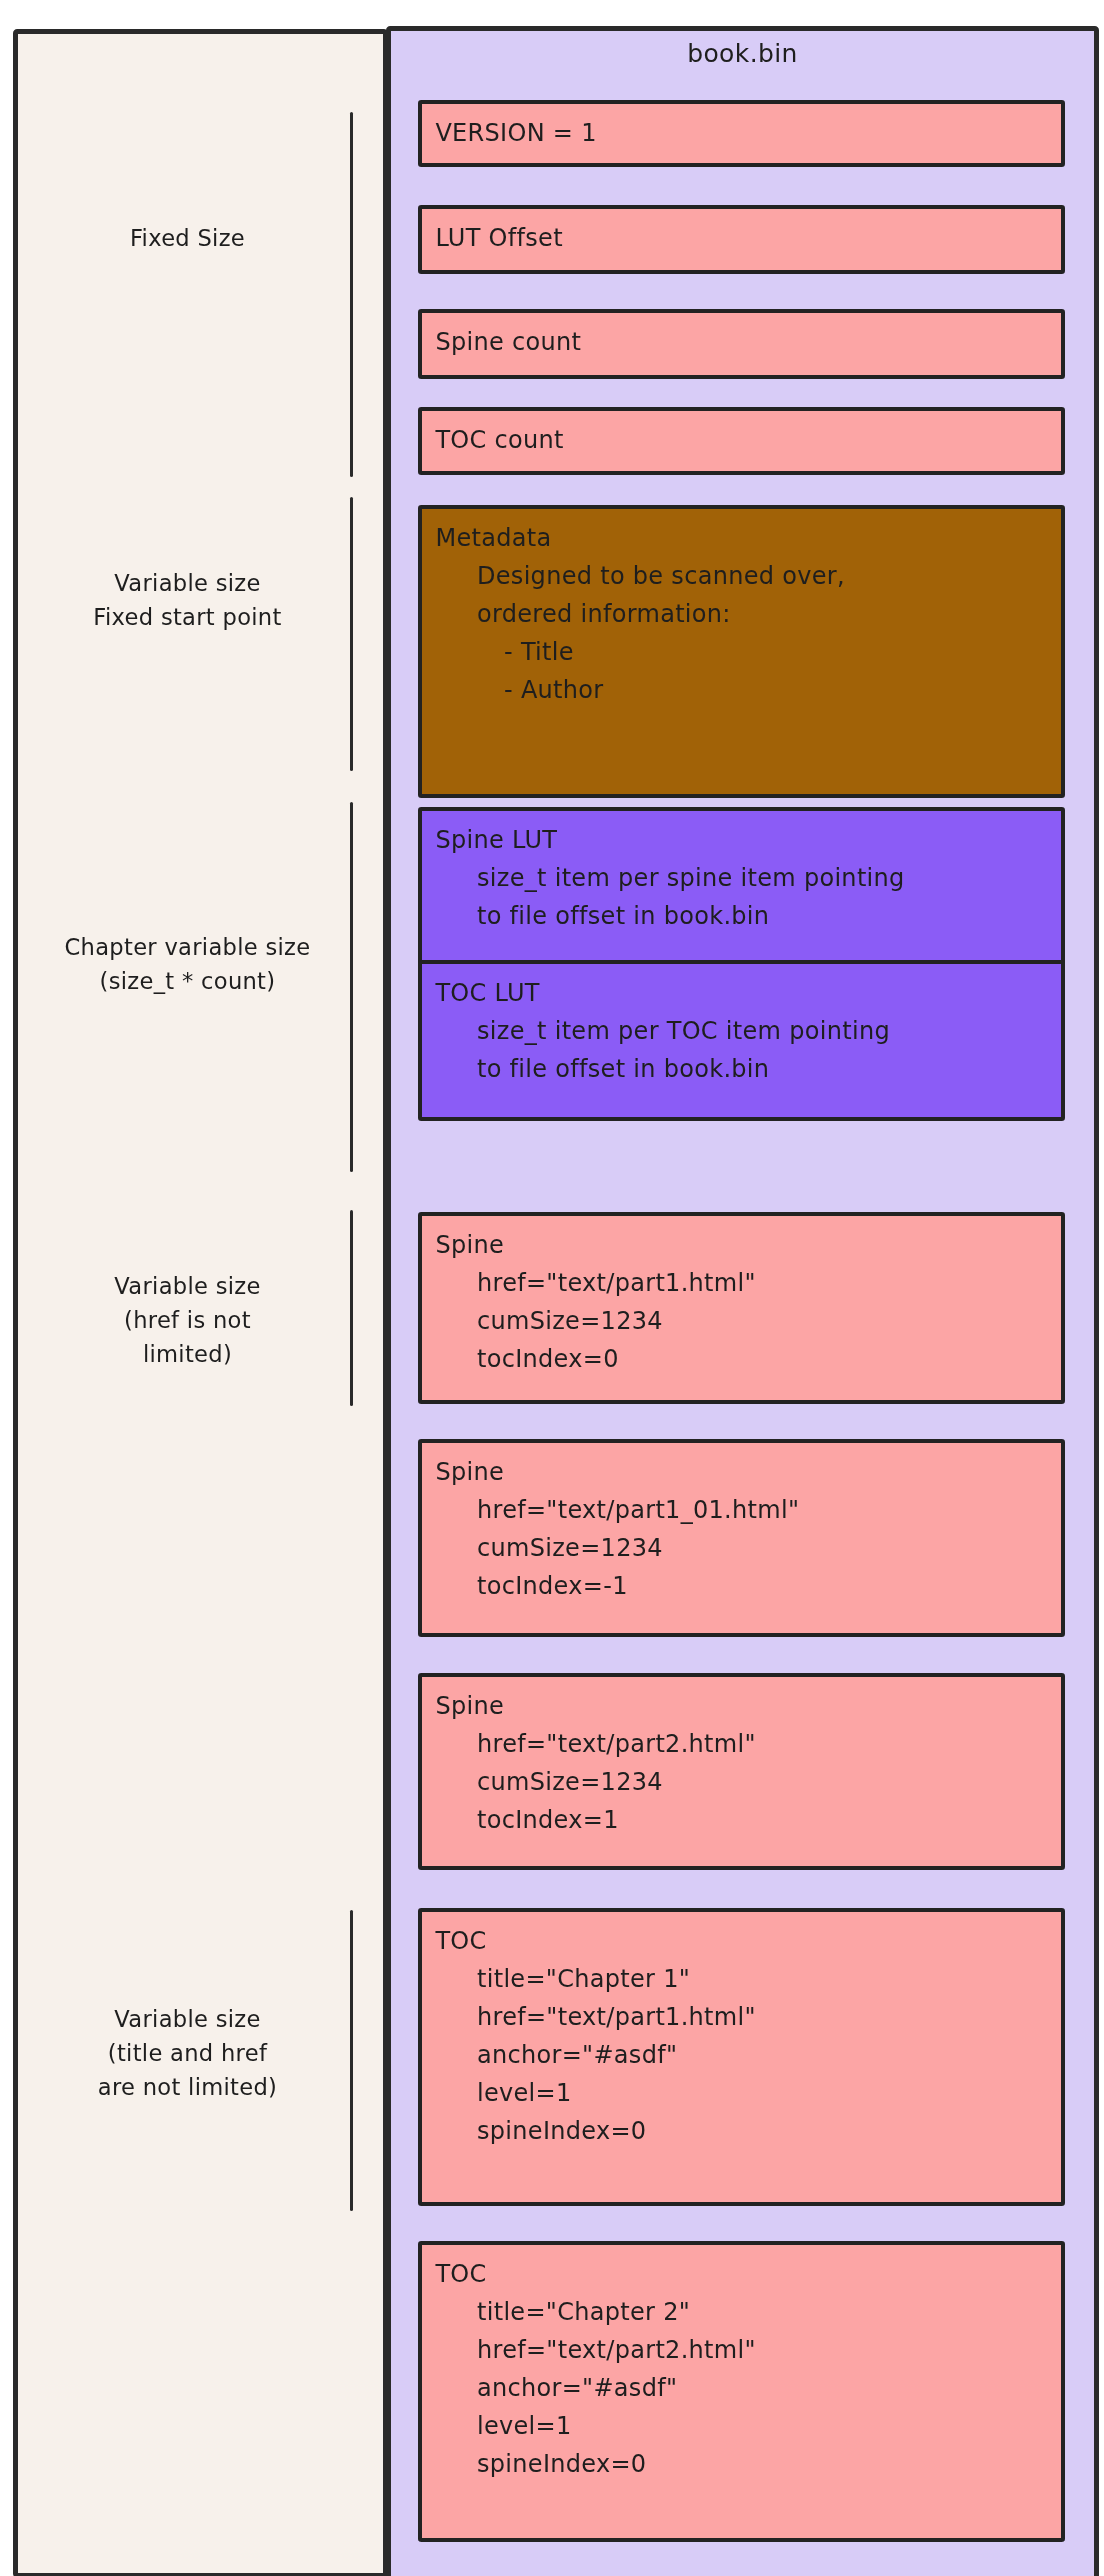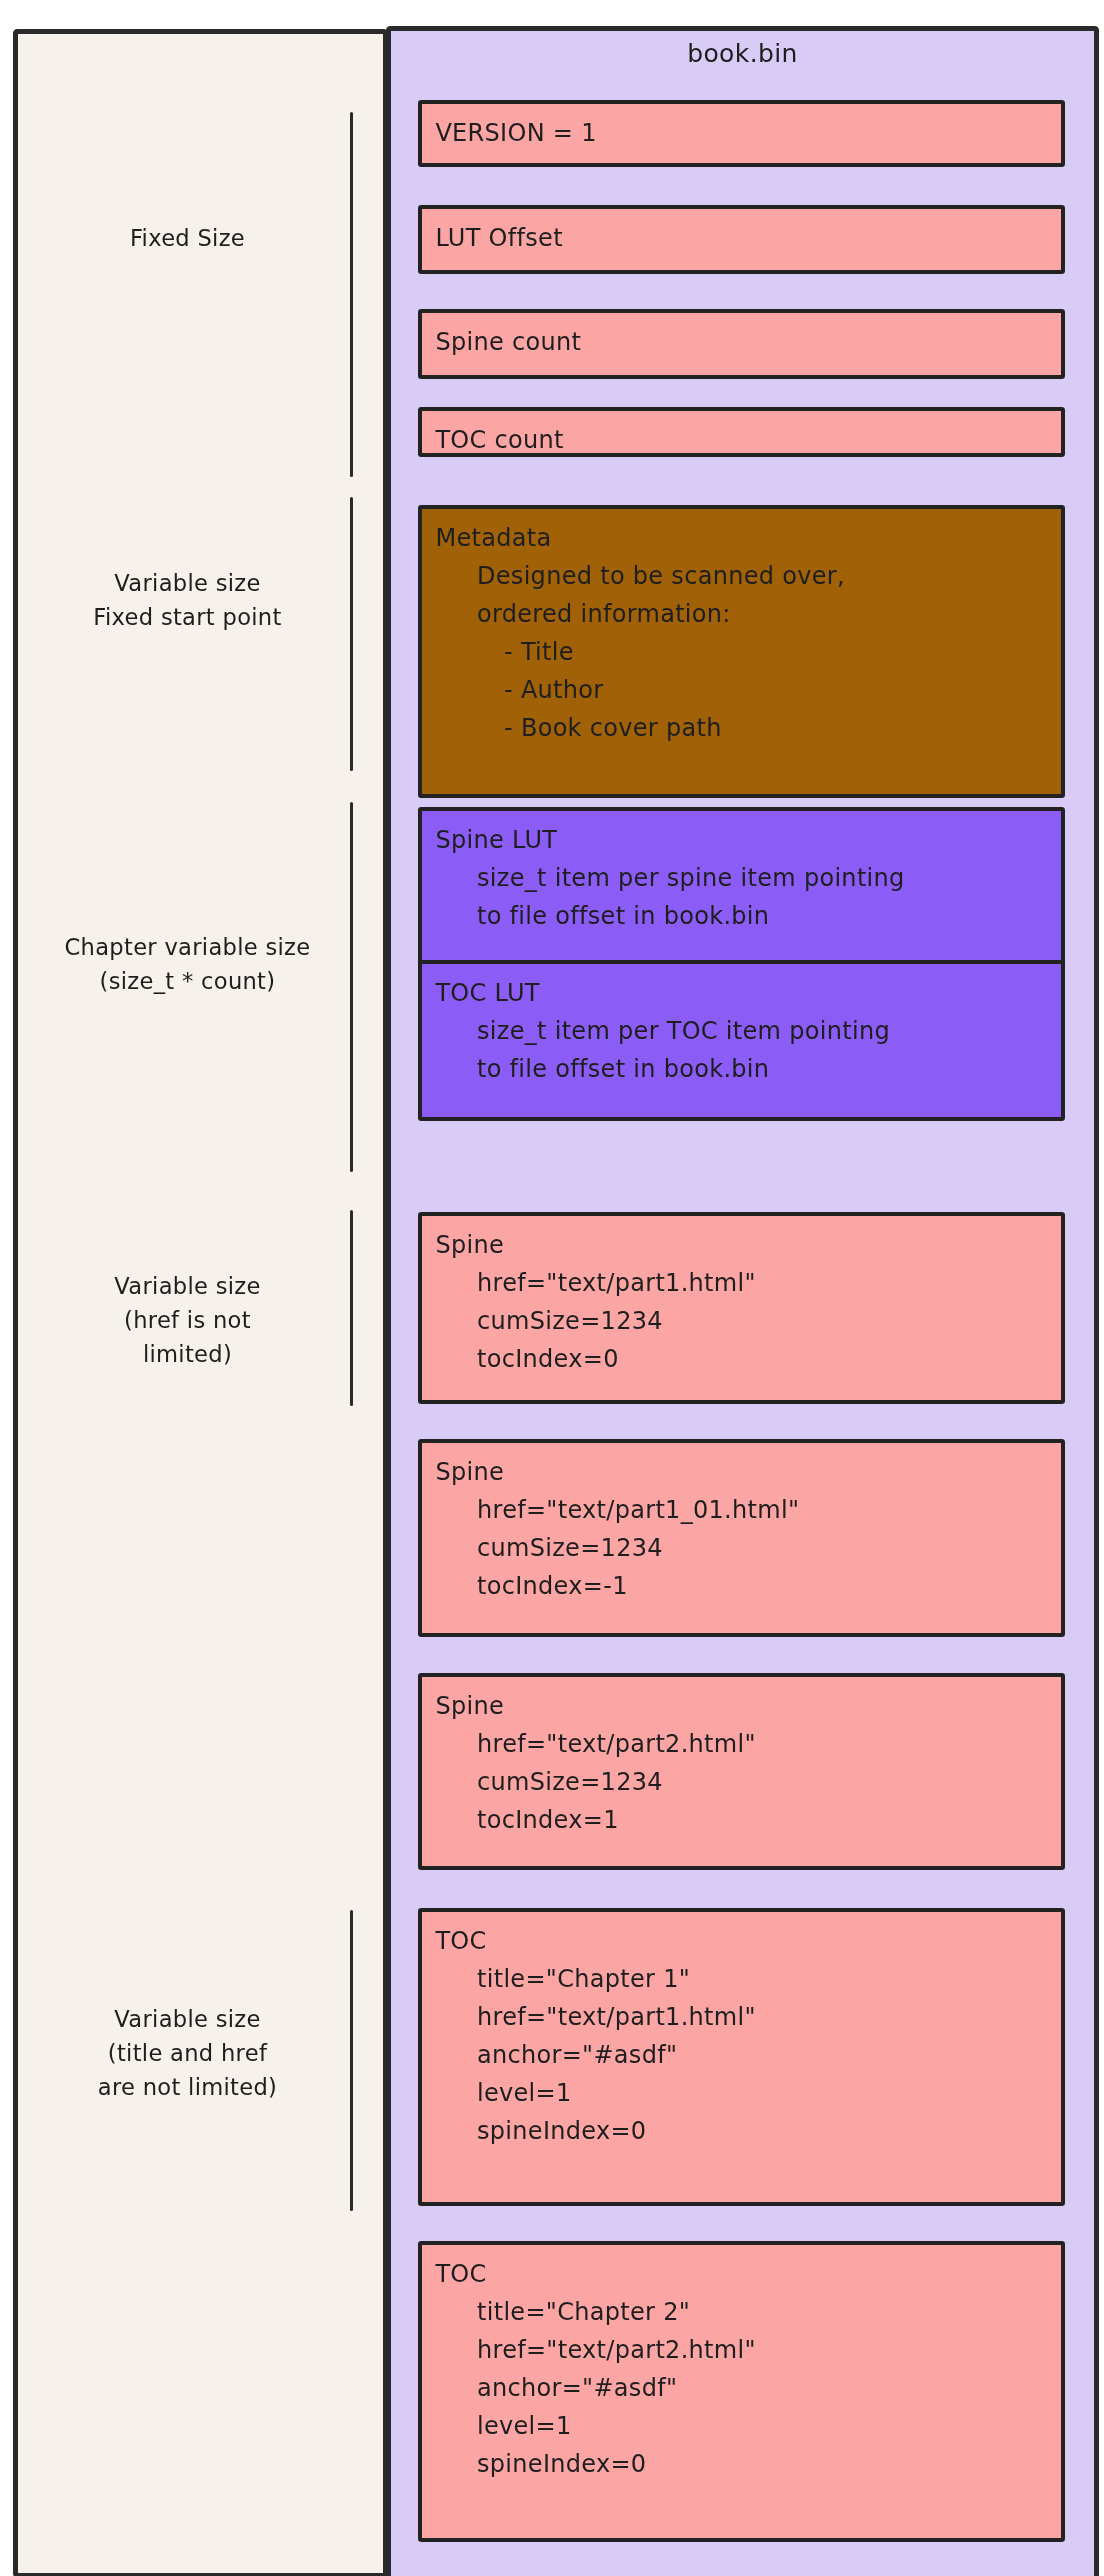--- a/index.html
+++ b/index.html
@@ -79,31 +79,30 @@
   </div>
 
   <div class="block green" style="top:189px;height:69px">
     <div class="line i0">LUT Offset</div>
   </div>
 
   <div class="block green" style="top:293px;height:70px">
     <div class="line i0">Spine count</div>
   </div>
 
-  <div class="block green" style="top:391px;height:50px">
+  <div class="block green" style="top:391px;height:68px">
     <div class="line i0">TOC count</div>
   </div>
 
   <div class="block yellow" style="top:489px;height:293px">
     <div class="line i0">Metadata</div>
     <div class="line i1">Designed to be scanned over,</div>
     <div class="line i1">ordered information:</div>
     <div class="line i2">- Title</div>
     <div class="line i2">- Author</div>
-    <div class="line i2">- Book cover path</div>
   </div>
 
   <div class="block blue" style="top:791px;height:164px">
     <div class="line i0">Spine LUT</div>
     <div class="line i1">size_t item per spine item pointing</div>
     <div class="line i1">to file offset in book.bin</div>
   </div>
 
   <div class="block blue" style="top:944px;height:161px">
     <div class="line i0">TOC LUT</div>

